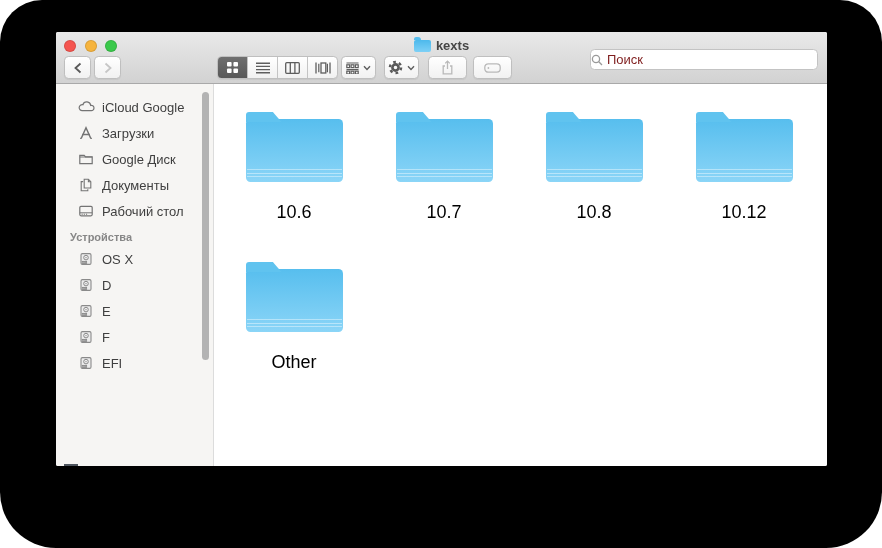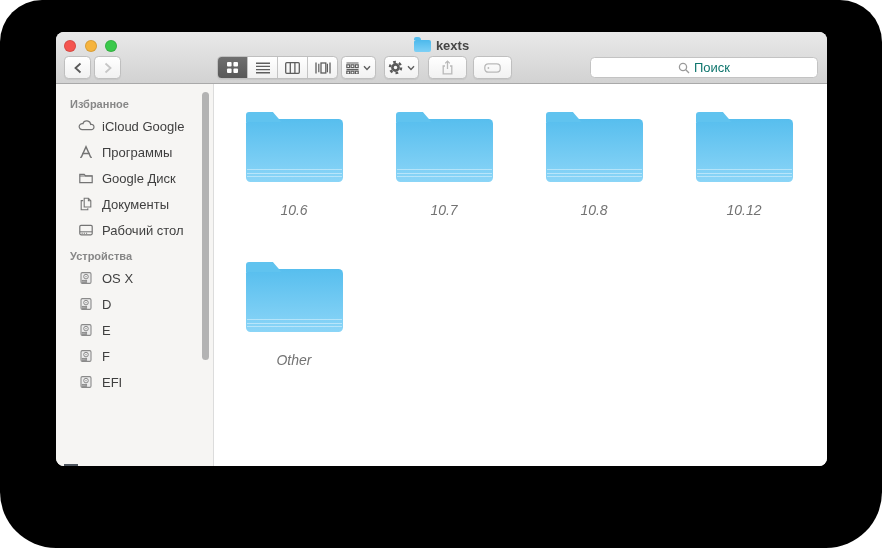--- a/index.html
+++ b/index.html
@@ -1,48 +1,48 @@
 <!DOCTYPE html>
 <html><head>
 <meta charset="utf-8">
 <style>
   html,body{margin:0;padding:0;background:#ffffff;}
   body{width:882px;height:548px;position:relative;font-family:"Liberation Sans","DejaVu Sans",sans-serif;-webkit-font-smoothing:antialiased;}
   .backdrop{position:absolute;inset:0;background:#000;border-radius:42px 42px 56px 56px;}
-  .window{position:absolute;left:56px;top:32px;width:771px;height:434px;background:#fff;border-radius:8px;overflow:hidden;box-shadow:0 0 0 1px rgba(0,0,0,.35);}
+  .window{position:absolute;left:56px;top:32px;width:771px;height:434px;background:#fff;border-radius:2px;overflow:hidden;box-shadow:0 0 0 1px rgba(0,0,0,.35);}
   
   .titlebar{position:relative;height:51px;background:linear-gradient(180deg,#e9e9e9,#d2d2d2);border-bottom:1px solid #a9a9a9;}
   .tl{position:absolute;top:7.5px;width:12px;height:12px;border-radius:50%;box-shadow:inset 0 0 0 1px rgba(0,0,0,.12);}
   .title-row{position:absolute;top:4px;left:0;right:0;height:18px;display:flex;align-items:center;justify-content:center;gap:5px;font-size:13px;font-weight:bold;color:#464646;}
   .mini-folder{width:17px;height:12px;background:linear-gradient(#4db9ec,#7dd0f6);border-radius:2px;position:relative;margin-top:1px;}
   .mini-folder::before{content:'';position:absolute;top:-3px;left:0;width:7px;height:3px;background:#56beee;border-radius:2px 3px 0 0;}
   .tbtn{position:absolute;top:24px;height:23px;box-sizing:border-box;background:linear-gradient(#ffffff,#f1f1f1);border:1px solid #bfbfbf;border-radius:4.5px;display:flex;align-items:center;justify-content:center;box-shadow:0 1px 1px rgba(0,0,0,.06);}
   .nav{font-size:15px;font-weight:bold;}
   .seg-group{position:absolute;top:24px;left:161px;height:23px;display:flex;background:linear-gradient(#ffffff,#f1f1f1);border:1px solid #bfbfbf;border-radius:4.5px;box-sizing:border-box;overflow:hidden;box-shadow:0 1px 1px rgba(0,0,0,.06);}
   .seg{width:29px;display:flex;align-items:center;justify-content:center;border-right:1px solid #c4c4c4;}
   .seg:last-child{border-right:none;}
   .seg.sel{background:linear-gradient(#6f6f6f,#585858);}
   .chev{margin-left:4px;}
-  .search{position:absolute;top:25px;left:534px;width:228px;height:21px;box-sizing:border-box;background:#fff;border:1px solid #c3c3c3;border-radius:4.5px;display:flex;align-items:center;justify-content:center;gap:4px;color:#0f766e;font-size:13px;}
+  .search{position:absolute;top:17px;left:534px;width:228px;height:21px;box-sizing:border-box;background:#fff;border:1px solid #c3c3c3;border-radius:4.5px;display:flex;align-items:center;justify-content:flex-start;gap:4px;color:#7f1d1d;font-size:13px;}
   
   .content{display:flex;height:383px;}
   .sidebar{position:relative;width:158px;box-sizing:border-box;background:#f6f5f3;border-right:1px solid #dcdcdc;padding-top:10px;overflow:hidden;}
   .sec-title{padding:4px 0 3px 14px;font-size:11px;font-weight:bold;color:#878787;}
   .sec-title.second{margin-top:3px;}
   .sb-item{display:flex;align-items:center;height:26px;padding-left:21px;gap:7px;font-size:13px;color:#3f3f3f;white-space:nowrap;}
   .sb-ico{width:18px;height:18px;flex:0 0 18px;display:flex;align-items:center;justify-content:center;}
   .sb-thumb{position:absolute;right:4px;top:8px;width:7px;height:268px;border-radius:3.5px;background:#b3b3b3;}
   .sb-partial{position:absolute;left:8px;bottom:0;width:14px;height:3px;background:#4e555e;}
   .main{position:relative;flex:1;background:#ffffff;}
   .grid{position:absolute;left:5px;top:26px;display:grid;grid-template-columns:repeat(4,150px);grid-auto-rows:150px;}
   .cell{display:flex;flex-direction:column;align-items:center;}
   .folder{width:97px;height:63px;margin-top:9px;background:linear-gradient(180deg,#57beee,#8bd5f7);border-radius:4.5px;position:relative;}
   .folder::before{content:'';position:absolute;top:-7px;left:0;width:36px;height:10px;background:#60c3ef;border-radius:3px 6px 0 0;clip-path:polygon(0 0,76% 0,100% 100%,0 100%);}
   .folder::after{content:'';position:absolute;left:1px;right:1px;bottom:4px;height:9px;background:repeating-linear-gradient(180deg,rgba(255,255,255,.42) 0 1px,transparent 1px 3.5px);}
-  .flabel{margin-top:20px;font-size:14px;color:#737373;font-style:italic;}
+  .flabel{margin-top:20px;font-size:18px;color:#000000;}
 </style>
 </head>
 <body>
 
 <div class="backdrop"></div>
 
 <div class="window">
 
   <div class="titlebar">
     <div class="tl" style="left:8px;background:#f5554f;"></div>
@@ -150,21 +150,20 @@
         <circle cx="5" cy="5" r="3.6" fill="none" stroke="#9a9a9a" stroke-width="1.3"></circle>
         <line x1="7.8" y1="7.8" x2="11" y2="11" stroke="#9a9a9a" stroke-width="1.3"></line>
       </svg>
       <span>Поиск</span>
     </div>
   </div>
 
   <div class="content">
 
     <div class="sidebar">
-      <div class="sec-title">Избранное</div>
 
       <div class="sb-item">
         <span class="sb-ico">
           <svg width="18" height="18" viewBox="0 0 18 18">
               <path d="M5.4 12.6 a3 3 0 1 1 .5 -5.9 a4 4 0 0 1 7.8 .8 a2.6 2.6 0 1 1 .5 5.1 z" fill="none" stroke="#747474" stroke-width="1.2"></path>
             </svg>
         </span>
         <span>iCloud Google</span>
       </div>
 
@@ -174,21 +173,21 @@
               <g stroke="#747474" stroke-width="1.5" fill="none" stroke-linecap="round">
                 <path d="M4.4 14 L9 3.8 L13.6 14"></path>
                 <line x1="5.9" y1="10.6" x2="12.1" y2="10.6"></line>
               </g>
               <g stroke="#747474" stroke-width="1">
                 <line x1="3" y1="14.6" x2="5" y2="13.6"></line>
                 <line x1="15" y1="14.6" x2="13" y2="13.6"></line>
               </g>
             </svg>
         </span>
-        <span>Программы</span>
+        <span>Загрузки</span>
       </div>
 
       <div class="sb-item">
         <span class="sb-ico">
           <svg width="18" height="18" viewBox="0 0 18 18">
               <path d="M2.8 13.6 V5.4 h4.4 l1.3 1.5 h6.7 v6.7 z" fill="none" stroke="#747474" stroke-width="1.2"></path>
               <line x1="2.8" y1="7" x2="15.2" y2="7" stroke="#747474" stroke-width="1"></line>
             </svg>
         </span>
         <span>Google Диск</span>

